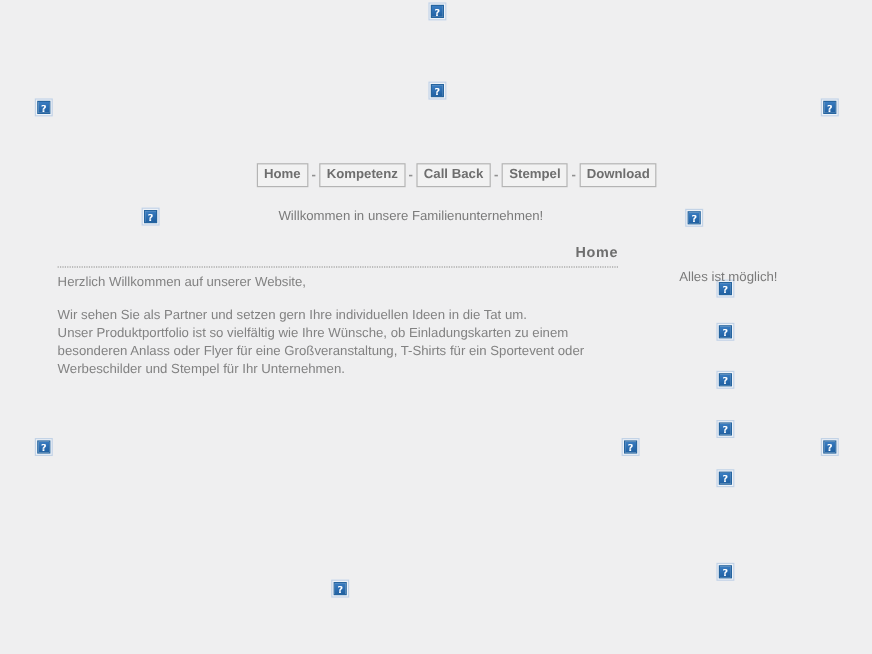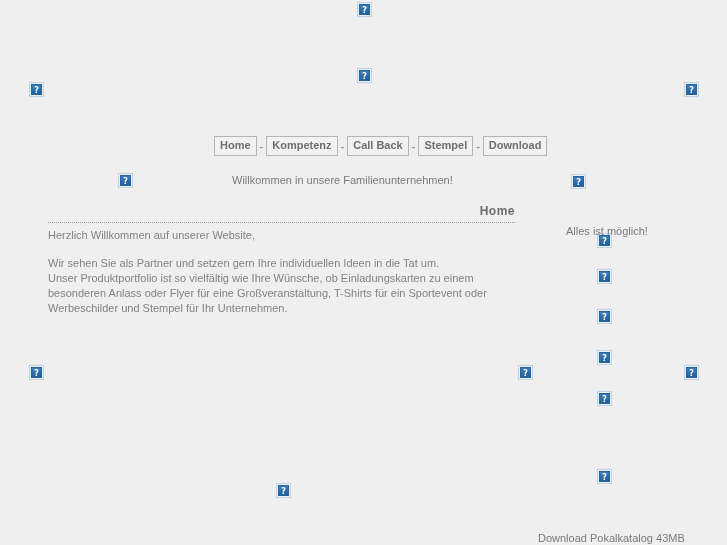--- a/index.html
+++ b/index.html
@@ -210,15 +210,14 @@
     <span class="heading">Home</span>
   </div>
 
   <div class="body-copy" id="body-copy">
       <p>Herzlich Willkommen auf unserer Website,</p>
       <p>Wir sehen Sie als Partner und setzen gern Ihre individuellen Ideen in die Tat um.<br>Unser Produktportfolio ist so vielfältig wie Ihre Wünsche, ob Einladungskarten zu einem besonderen Anlass oder Flyer für eine Großveranstaltung, T-Shirts für ein Sportevent oder Werbeschilder und Stempel für Ihr Unternehmen.</p>
     </div>
 
   <div class="right-text">Alles ist möglich!</div>
 
-  <div class="download-text">Download Pokalkatalog 43MB</div>
 
 </div>
 
 </body></html>

